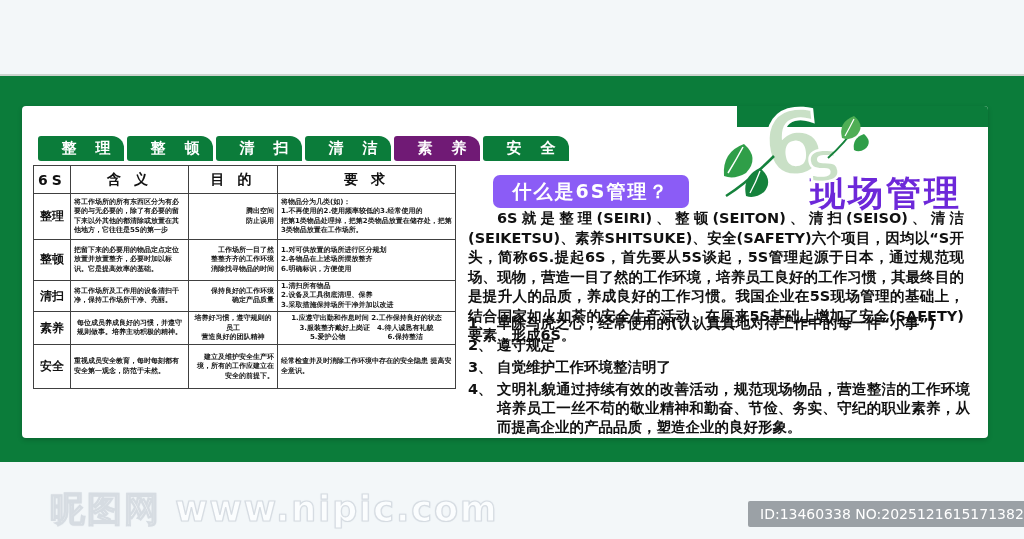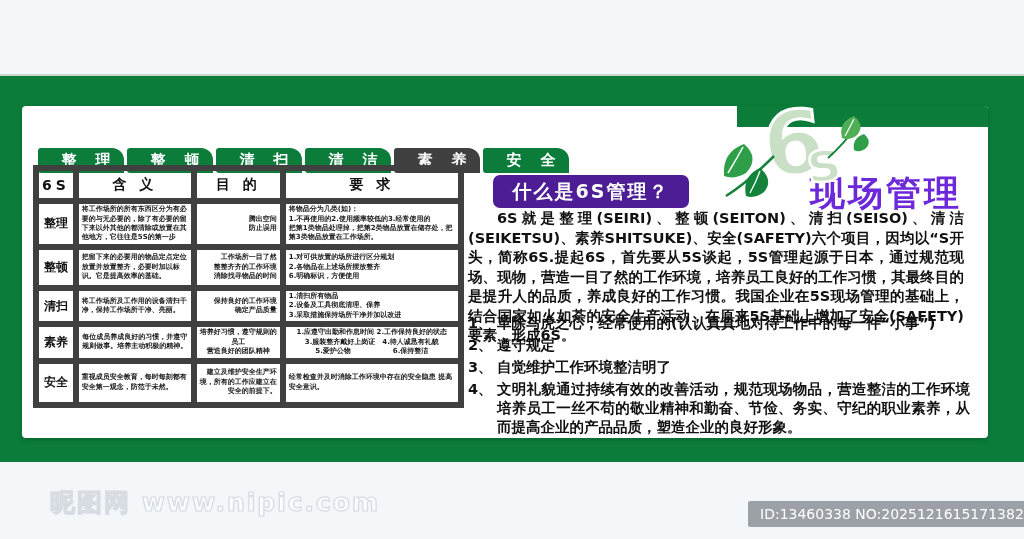--- a/index.html
+++ b/index.html
@@ -9,42 +9,42 @@
               background:#0b7c3a;border-top:2px solid #ccd4cf;}
   .board{position:absolute;left:22px;top:106px;width:966px;height:332px;background:#ffffff;
          border-radius:4px;box-shadow:0 2px 5px rgba(0,0,0,.18);}
   .step{position:absolute;right:0;top:0;width:251px;height:21px;background:#0b7c3a;
         border-top-right-radius:4px;z-index:1;}
 
   
   .tabs{position:absolute;left:16px;top:30px;display:flex;gap:3px;z-index:2;}
   .tab{width:86px;height:25px;line-height:25px;text-align:center;background:#0b7c3a;color:#fff;
        font-size:15px;font-weight:bold;letter-spacing:7px;padding-left:17px;box-sizing:border-box;
-       border-radius:3px 12px 0 3px;margin-top:12px;}
-  .tab.active{background:#404040;}
+       border-radius:3px 12px 0 3px;}
+  .tab.active{background:#701a75;}
 
   
   .tbl{position:absolute;left:11px;top:59px;border-collapse:collapse;table-layout:fixed;z-index:2;}
-  .tbl th,.tbl td{border:6px solid #404040;padding:1px 3px;vertical-align:middle;
+  .tbl th,.tbl td{border:1px solid #404040;padding:1px 3px;vertical-align:middle;
                   white-space:pre-line;overflow:hidden;}
   .tbl th{font-size:14px;font-weight:bold;letter-spacing:4px;height:25px;color:#111;}
   .tbl td{font-size:7px;line-height:1.35;color:#1a1a1a;font-weight:600;text-align:left;}
   .tbl td.scol{font-size:12px;font-weight:bold;text-align:center;letter-spacing:0;
                line-height:1.1;color:#111;}
   .tbl td.c2{text-align:right;}
   .tbl tbody tr:nth-child(1){height:46px}
   .tbl tbody tr:nth-child(2){height:41px}
   .tbl tbody tr:nth-child(3){height:31px}
   .tbl tbody tr:nth-child(4){height:33px}
   .tbl tbody tr:nth-child(4) td{text-align:center}
   .tbl tbody tr:nth-child(5){height:44px}
   .tbl tbody tr:nth-child(6){height:38px}
 
   
-  .badge{position:absolute;left:471px;top:69px;width:196px;height:33px;background:#4c1d95;
+  .badge{position:absolute;left:471px;top:69px;width:196px;height:33px;background:#8b5cf6;
          border-radius:7px;color:#fff;font-size:19px;font-weight:bold;letter-spacing:2px;
          display:flex;align-items:center;justify-content:center;z-index:2;}
   .para{position:absolute;left:446px;top:103px;width:496px;font-size:14.5px;font-weight:700;
         line-height:19.5px;color:#111;text-indent:2em;z-index:2;text-align:justify;}
   .list{position:absolute;left:446px;top:208px;width:502px;z-index:2;}
   .list .item{display:flex;font-size:14.5px;font-weight:700;line-height:19px;color:#111;
               margin-bottom:3px;}
   .list .num{flex:0 0 2em;}
   .list .txt{flex:1;text-align:justify;}
 
@@ -54,21 +54,21 @@
             transform:rotate(-6deg);z-index:2;}
   .logo-s{position:absolute;left:785px;top:28px;font-size:56px;line-height:1;font-weight:bold;
           color:#c9e0c6;-webkit-text-stroke:2.5px #fff;text-shadow:0 0 1px #fff;
           transform:rotate(-6deg);z-index:3;}
   .leaf-left{position:absolute;left:700px;top:34px;z-index:3;}
   .leaf-right{position:absolute;left:802px;top:8px;z-index:3;}
   .site-title{position:absolute;left:788px;top:64px;font-size:35px;font-weight:bold;
               color:#6d28d9;letter-spacing:3px;z-index:2;white-space:nowrap;}
 
   
-  .watermark{position:absolute;left:50px;top:486px;font-size:25px;font-weight:bold;
+  .watermark{position:absolute;left:50px;top:486px;font-size:35px;font-weight:bold;
              letter-spacing:2px;color:#fbfdfe;-webkit-text-stroke:1.2px #d6dce2;
              text-shadow:0 0 2px #dde2e8;white-space:nowrap;}
   .id-badge{position:absolute;left:748px;top:501px;height:26px;line-height:26px;
             padding:0 12px;background:#9ba1a6;border-radius:2px;color:#fff;font-size:14px;
             white-space:nowrap;}
 </style>
 </head>
 <body>
 
 <div class="canvas">

